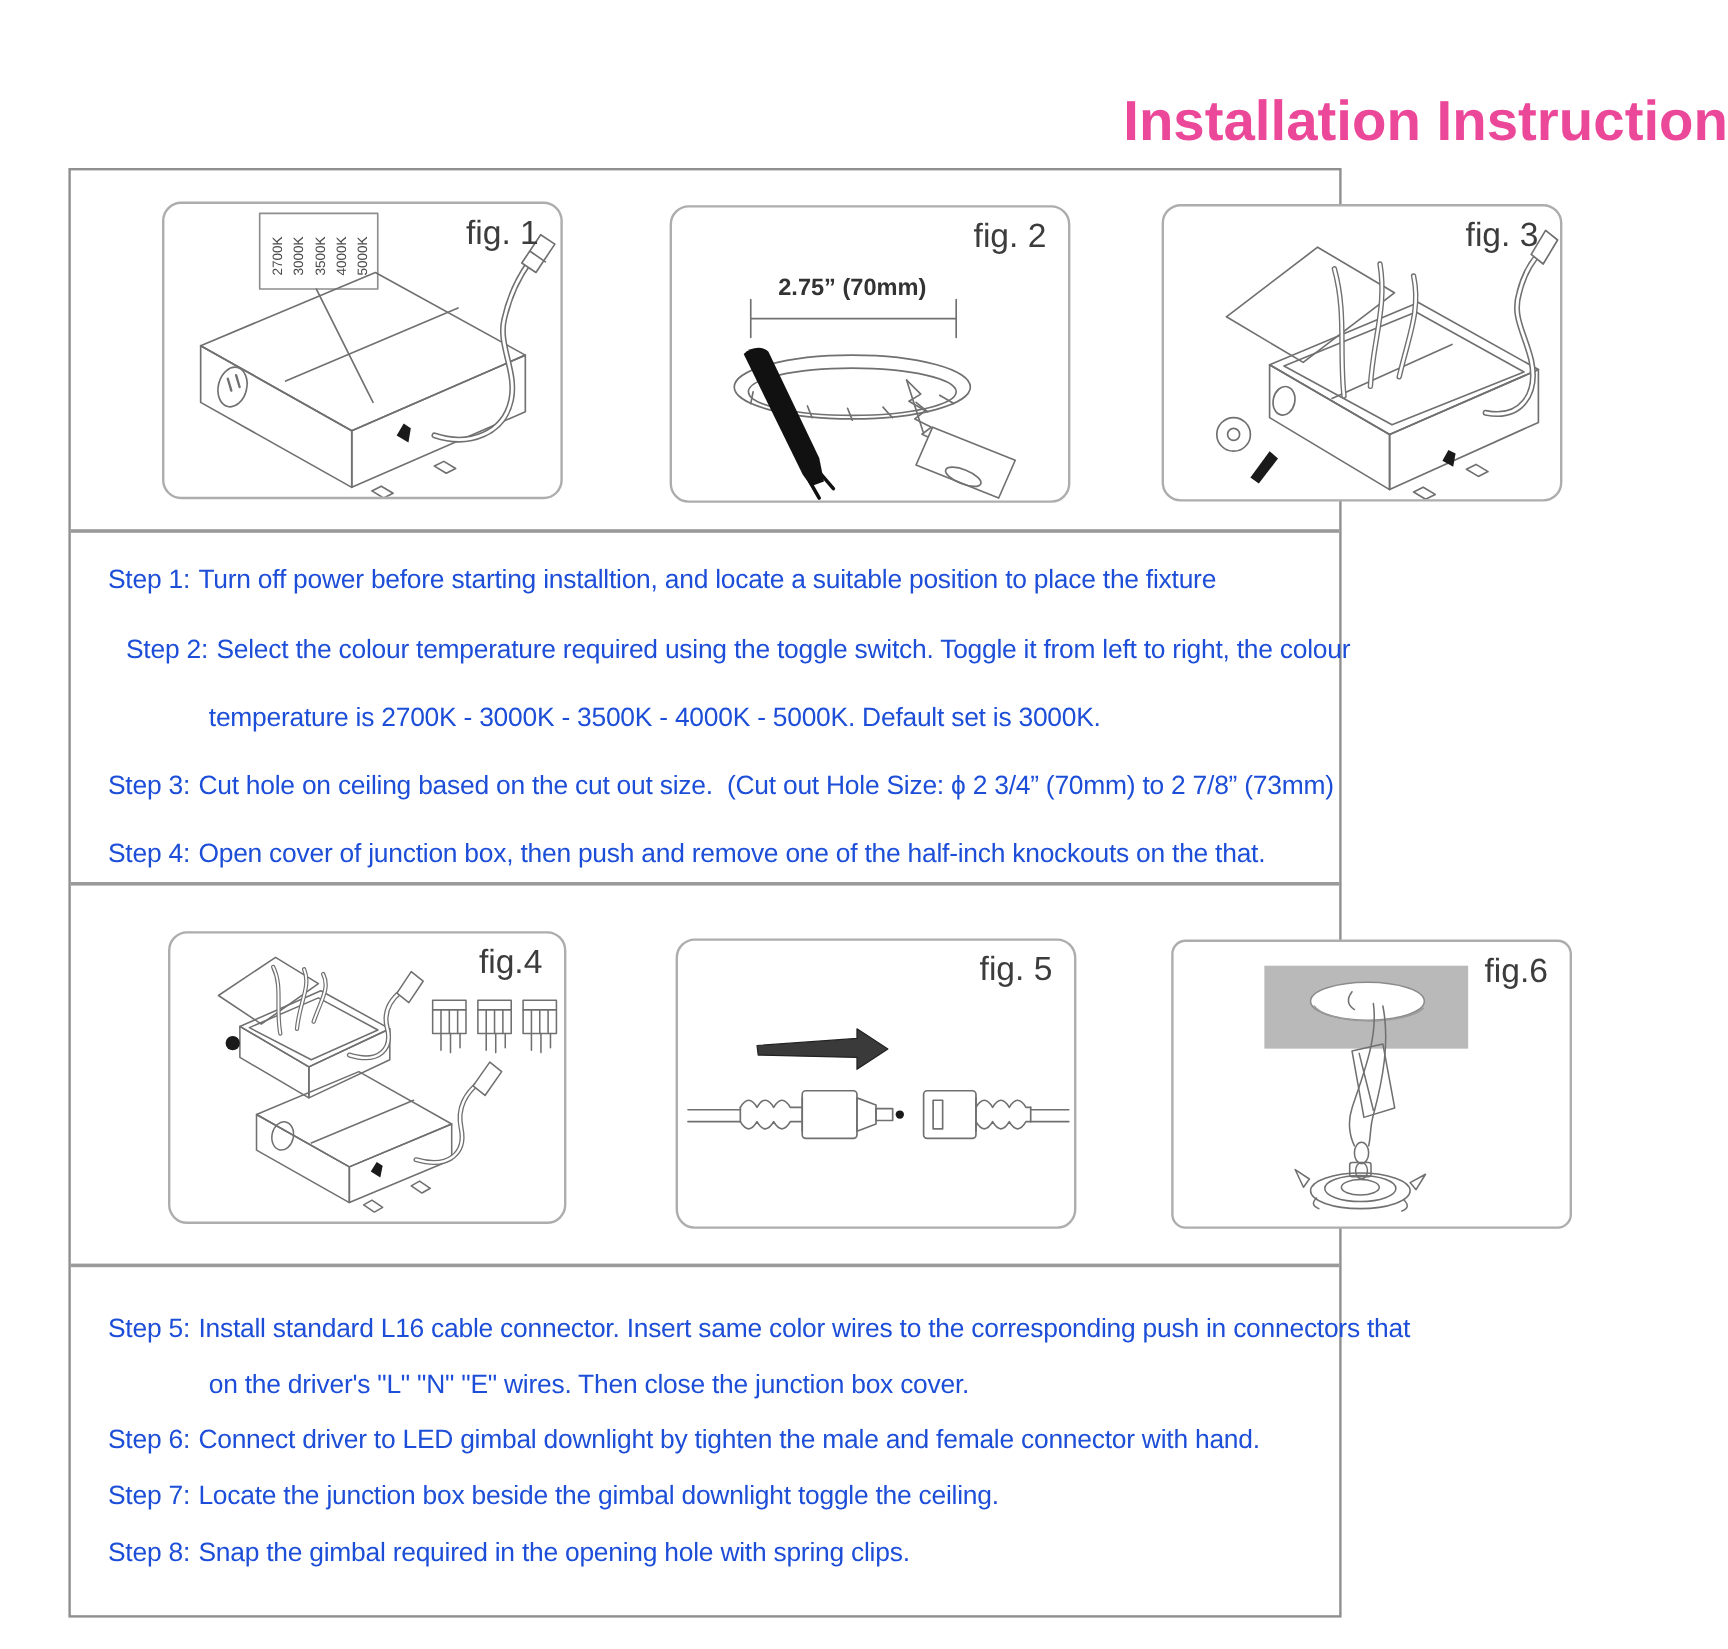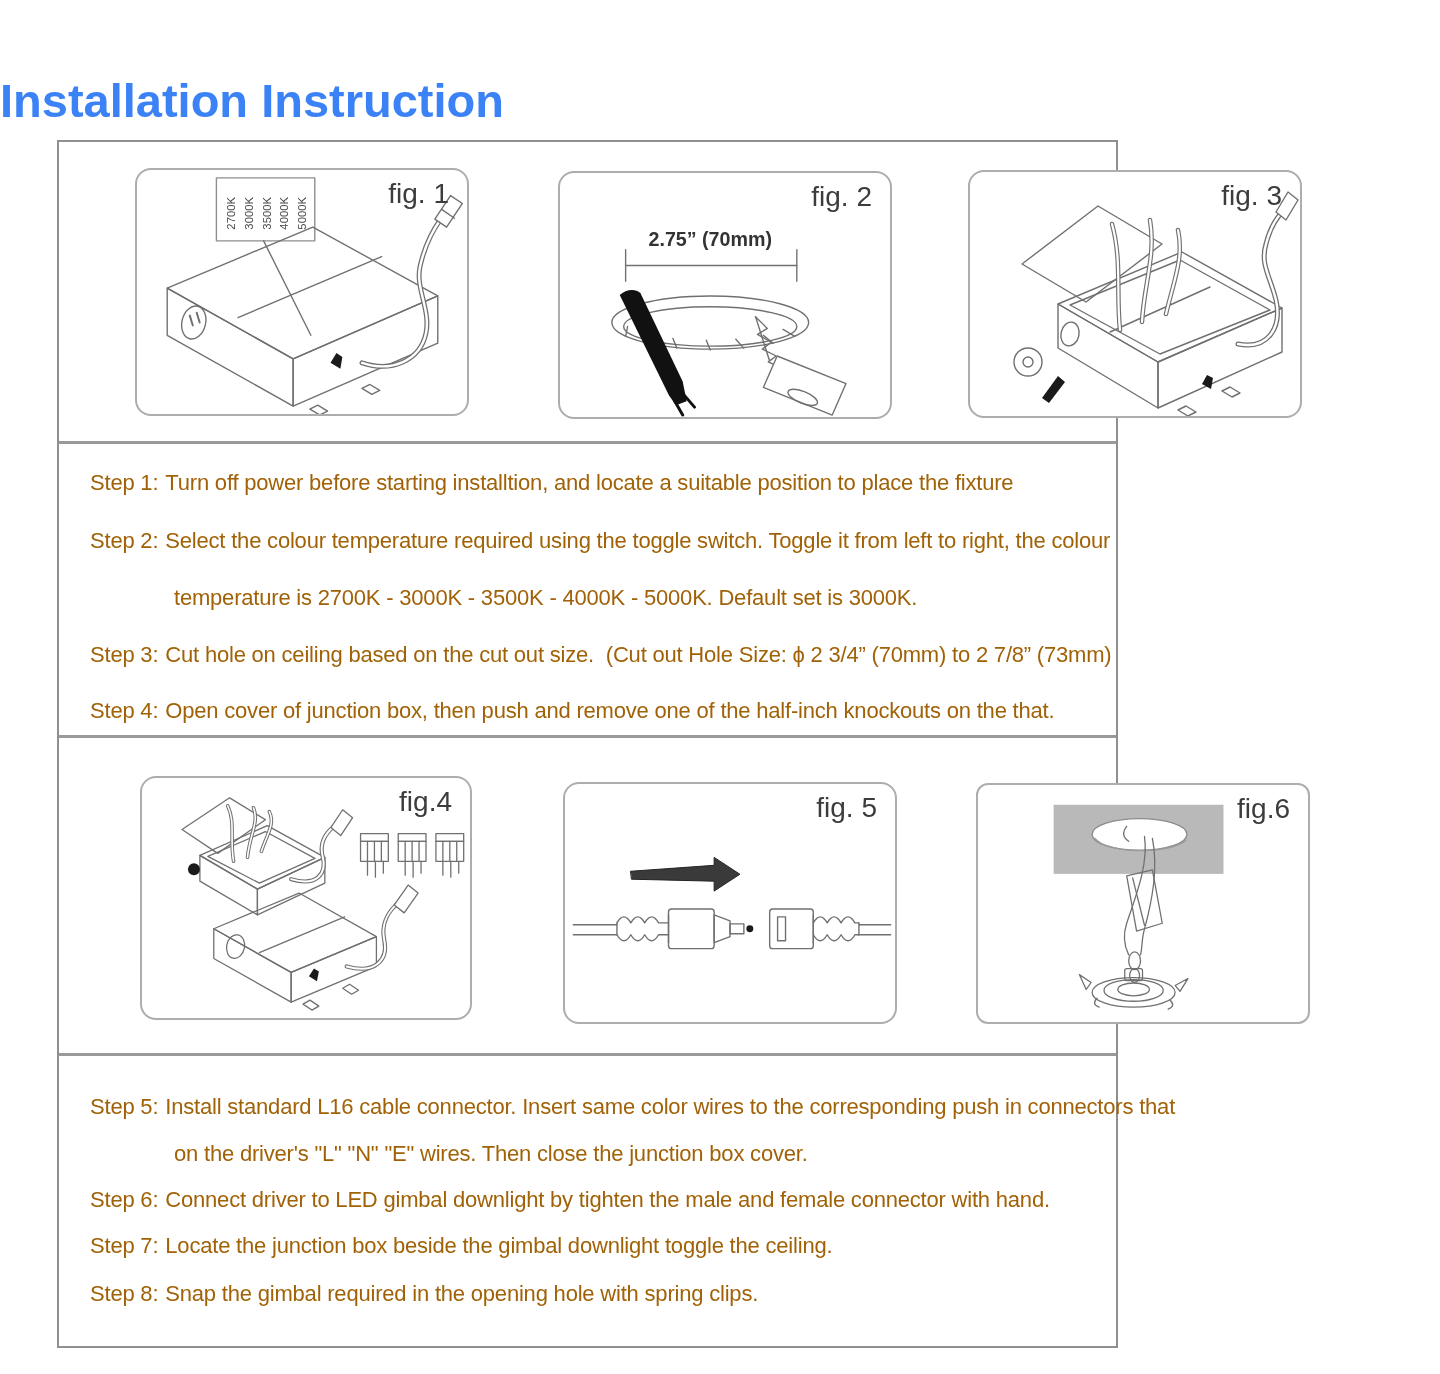--- a/index.html
+++ b/index.html
@@ -1,32 +1,32 @@
 <!DOCTYPE html>
 <html><head>
 <meta charset="utf-8">
 <style>
   html,body{margin:0;padding:0;background:#ffffff;}
   .page{position:relative;width:1440px;height:1374px;background:#fff;
         font-family:"Liberation Sans",sans-serif;overflow:hidden;}
-  .title{position:absolute;top:42px;left:0;right:0;text-align:left;
-         font-size:47px;font-weight:700;color:#3b82f6;letter-spacing:0;}
+  .title{position:absolute;top:42px;left:0;right:0;text-align:right;
+         font-size:47px;font-weight:700;color:#ec4899;letter-spacing:0;}
   .doc{position:absolute;left:57px;top:140px;width:1061px;height:1208px;
        border:2px solid #8f8f8f;box-sizing:border-box;background:#fff;}
   .sec{position:relative;box-sizing:border-box;width:100%;}
   .sec-a{height:302px;border-bottom:3px solid #9a9a9a;}
   .sec-b{height:294px;border-bottom:3px solid #9a9a9a;}
   .sec-c{height:318px;border-bottom:3px solid #9a9a9a;}
   .sec-d{height:283px;}
   .figbox{position:absolute;width:334px;height:248px;border:2px solid #adadad;
           border-radius:16px;background:#fff;box-sizing:border-box;}
   .figlabel{position:absolute;top:8px;right:18px;font-size:28px;color:#3c3c3c;}
   svg{position:absolute;left:0;top:0;}
   svg text{font-family:"Liberation Sans",sans-serif;}
-  .step-line{position:absolute;left:31px;font-size:22px;color:#a16207;
+  .step-line{position:absolute;left:31px;font-size:22px;color:#1d4ed8;
              letter-spacing:-0.2px;white-space:pre;}
   .step-cont{left:115px;}
   .step-label{margin-right:7px;}
 </style>
 </head>
 <body>
 
 <div class="page">
 
   <h1 class="title">Installation Instruction</h1>
@@ -132,21 +132,21 @@
               <path d="M306 40 L318 20 L328 28 L316 48 Z" fill="#fff"></path>
             </g>
           </g>
         </svg>
         <div class="figlabel">fig. 3</div>
       </div>
     </div>
 
     <div class="sec sec-b">
       <div class="step-line" style="top:26px;"><span class="step-label">Step 1:</span><span class="step-text">Turn off power before starting installtion, and locate a suitable position to place the fixture</span></div>
-      <div class="step-line" style="top:84px;"><span class="step-label">Step 2:</span><span class="step-text">Select the colour temperature required using the toggle switch. Toggle it from left to right, the colour</span></div>
+      <div class="step-line" style="top:84px;margin-left:15px;"><span class="step-label">Step 2:</span><span class="step-text">Select the colour temperature required using the toggle switch. Toggle it from left to right, the colour</span></div>
       <div class="step-line step-cont" style="top:141px;"><span class="step-text">temperature is 2700K - 3000K - 3500K - 4000K - 5000K. Default set is 3000K.</span></div>
       <div class="step-line" style="top:198px;"><span class="step-label">Step 3:</span><span class="step-text">Cut hole on ceiling based on the cut out size.  (Cut out Hole Size: ϕ 2 3/4” (70mm) to 2 7/8” (73mm)</span></div>
       <div class="step-line" style="top:254px;"><span class="step-label">Step 4:</span><span class="step-text">Open cover of junction box, then push and remove one of the half-inch knockouts on the that.</span></div>
     </div>
 
     <div class="sec sec-c">
 
       <div class="figbox" style="left:81px;top:38px;width:332px;height:244px;">
         <svg width="328" height="240" viewBox="0 0 330 242">
           <g stroke="#707070" fill="none" stroke-width="1.3" stroke-linejoin="round" stroke-linecap="round">

